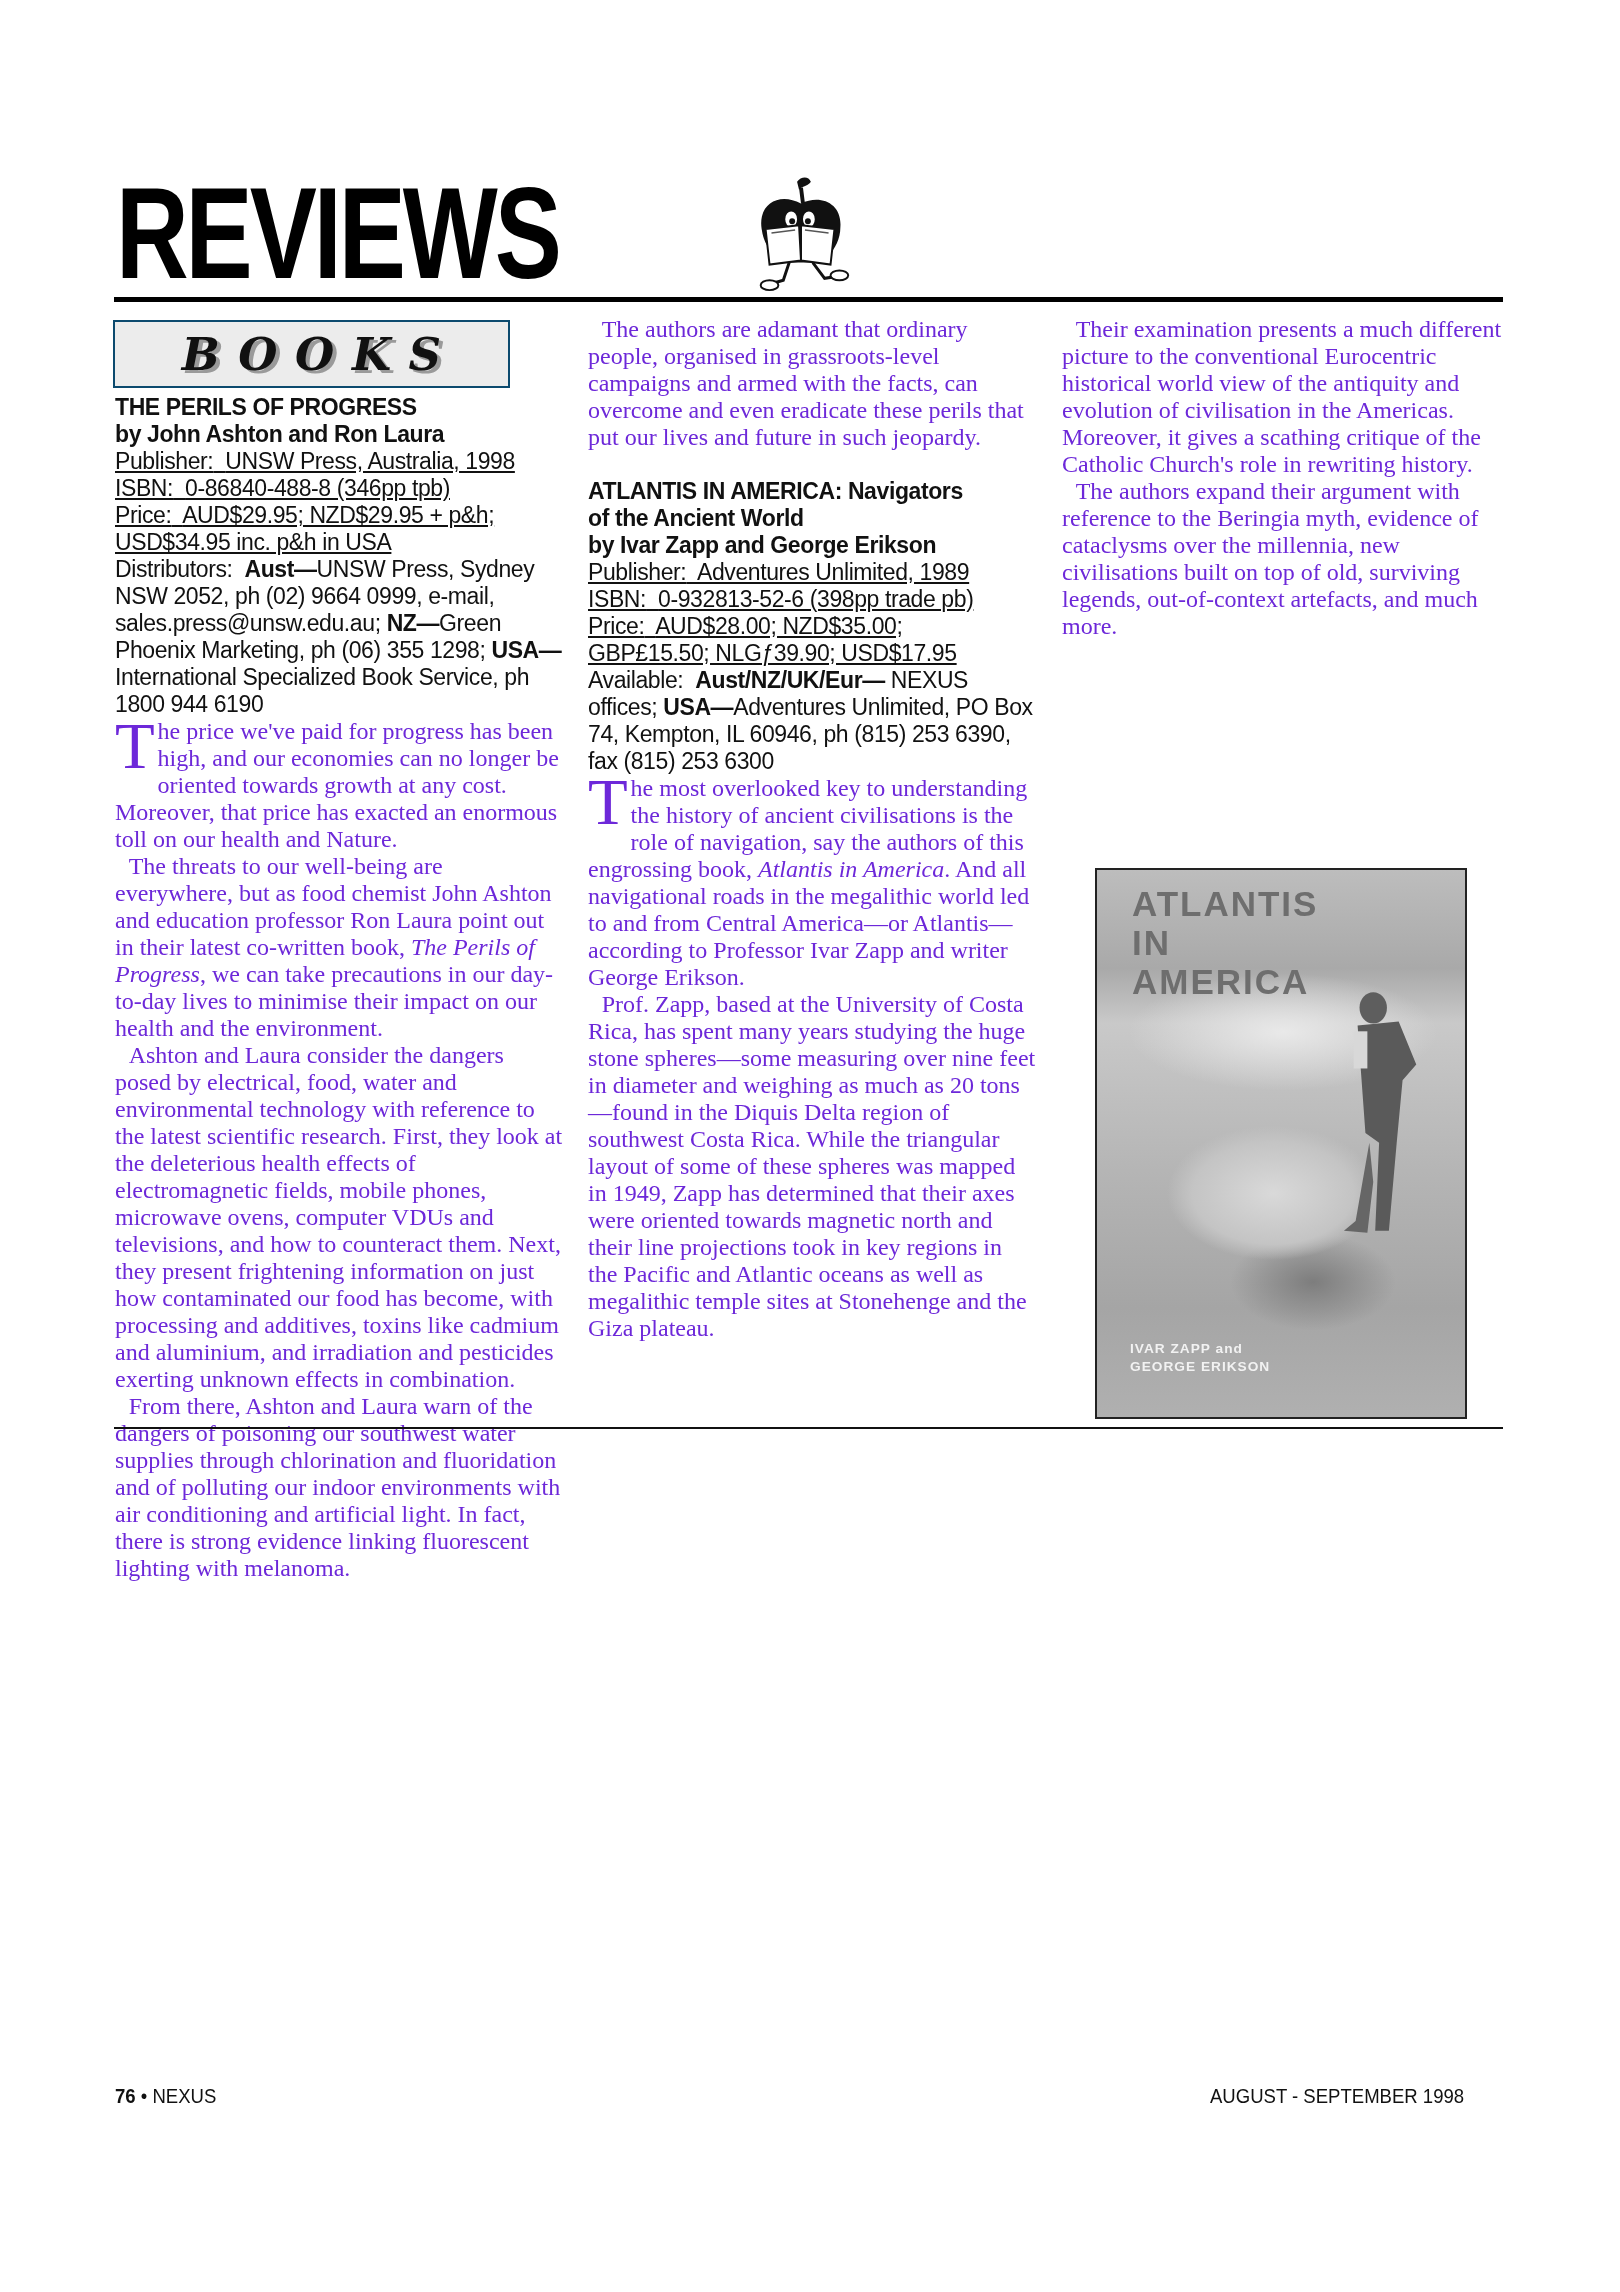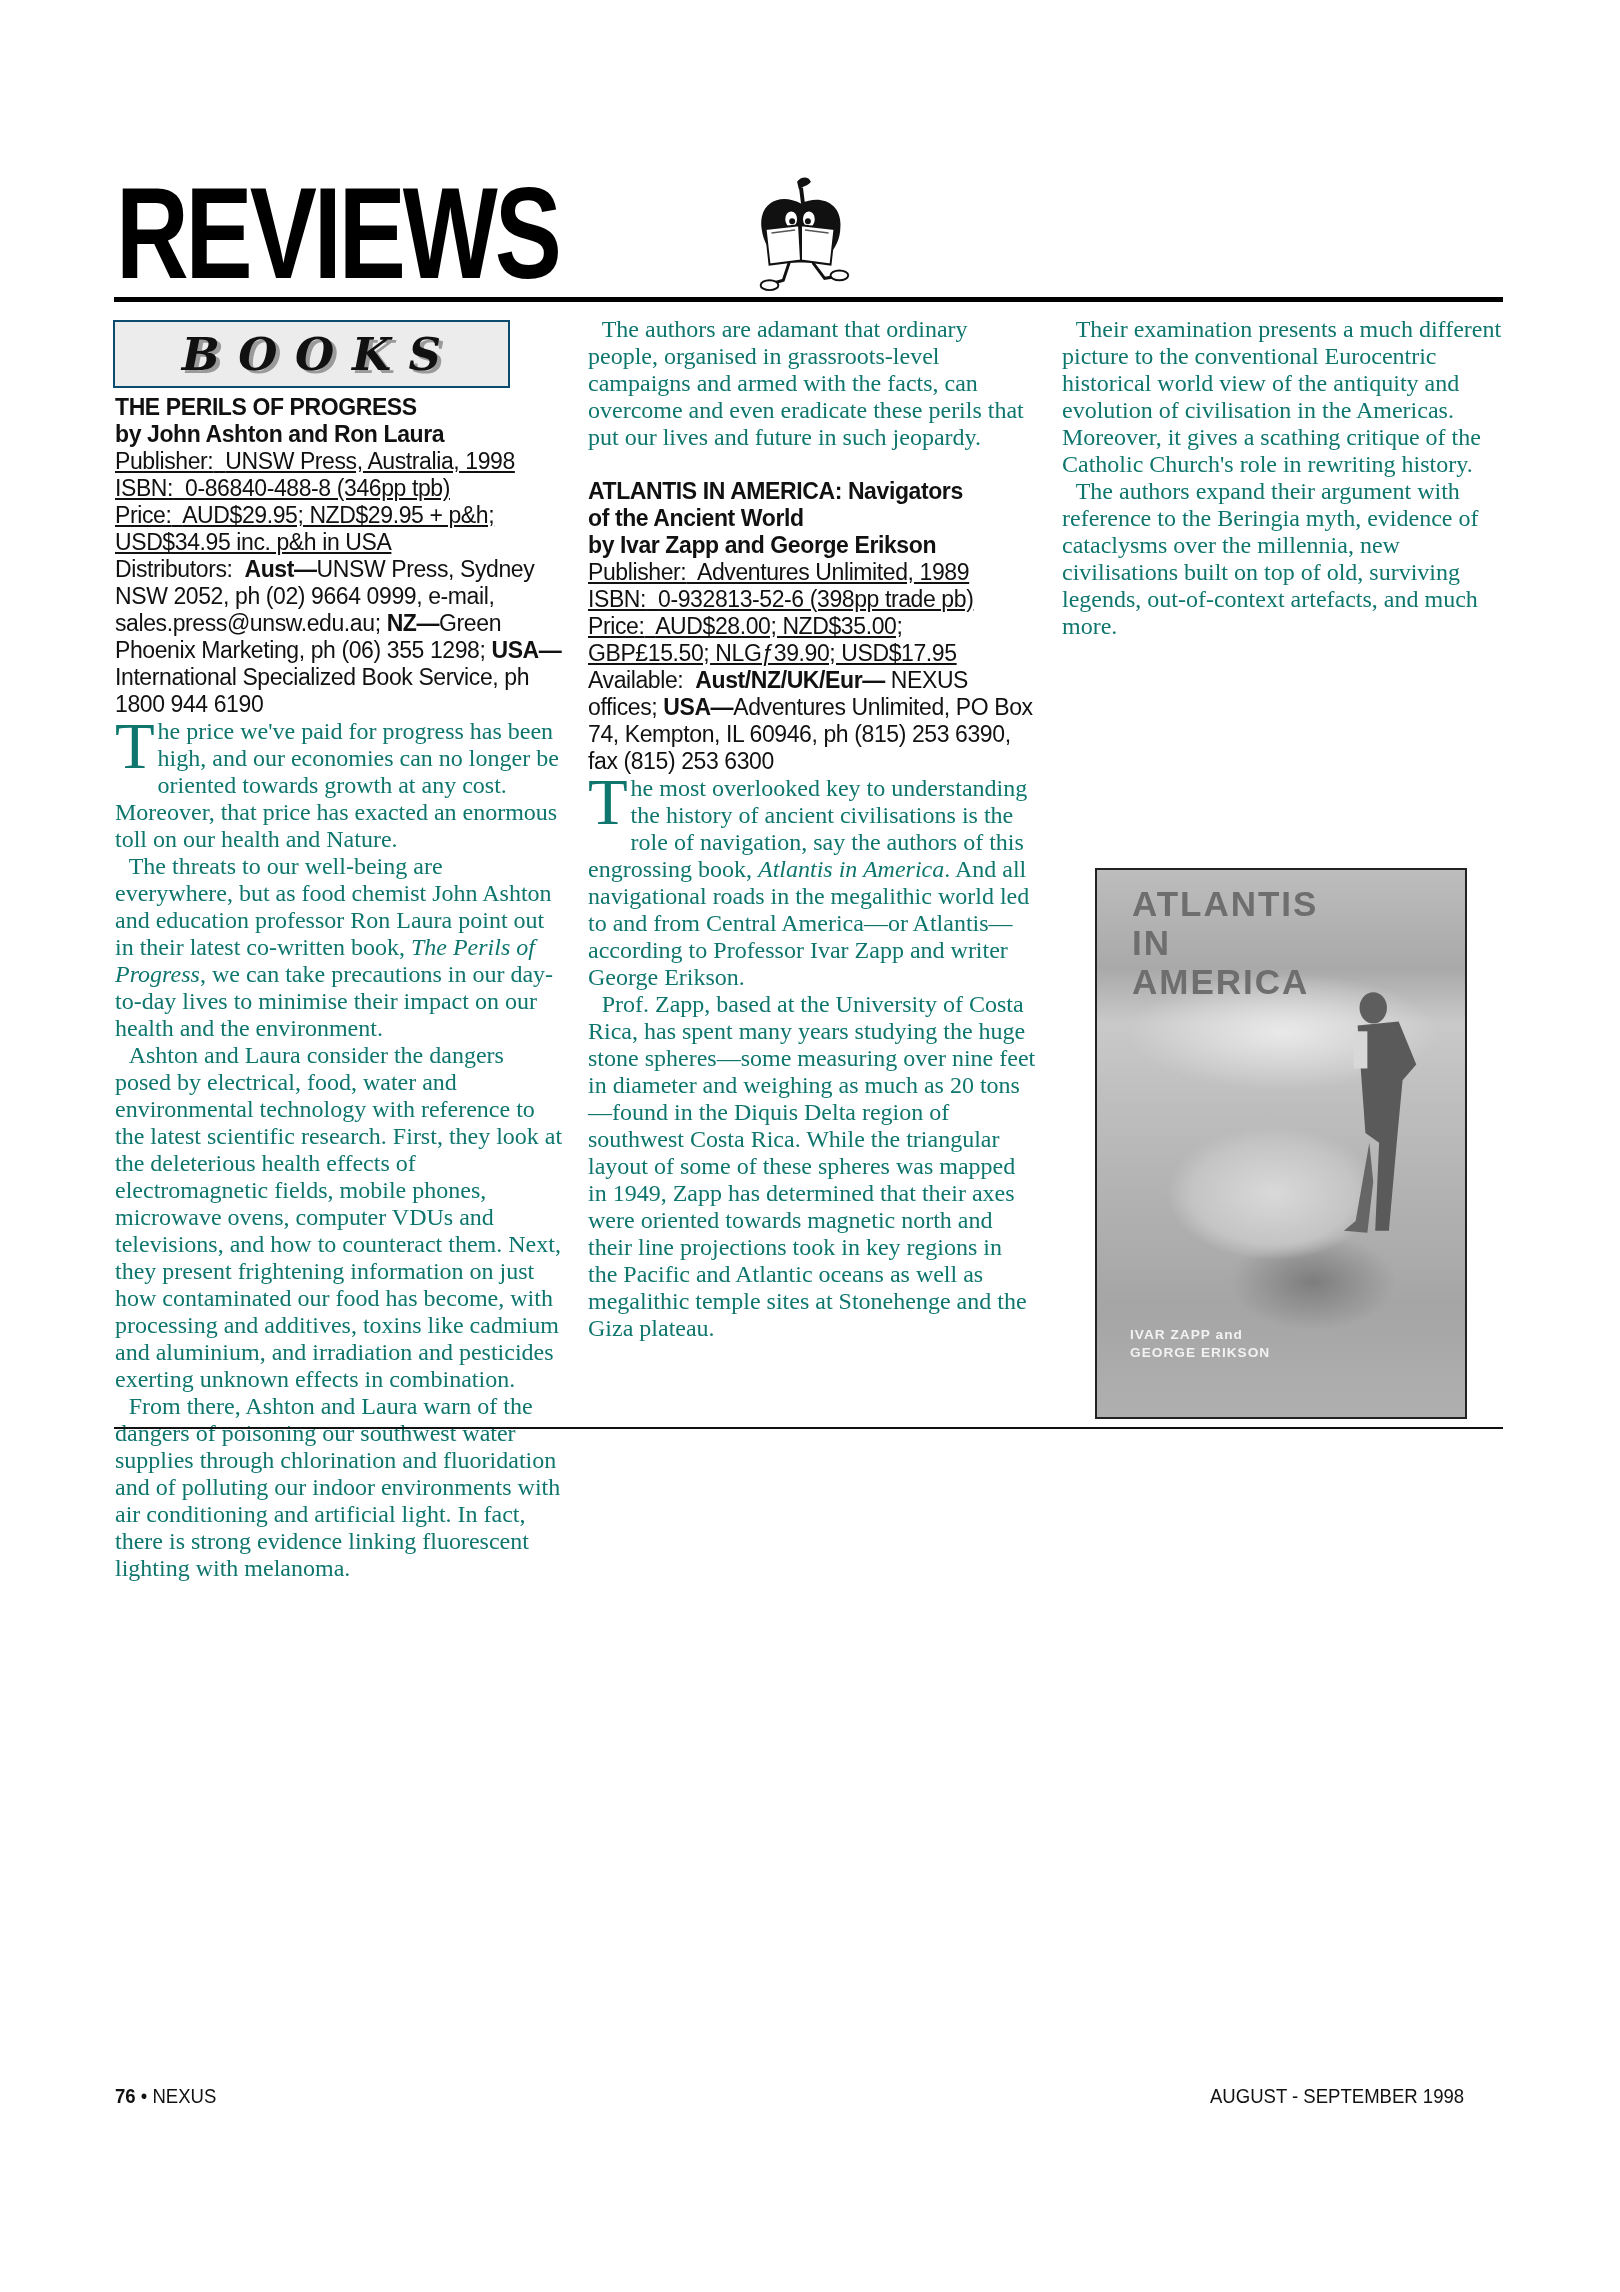--- a/index.html
+++ b/index.html
@@ -21,21 +21,21 @@
   .books-label {
     font-family: "DejaVu Serif", serif; font-weight: bold; font-style: italic;
     font-size: 45px; letter-spacing: 17.6px; color: #111;
     text-shadow: 3.9px 2.9px 0 #9a9a9a; padding-left: 17.6px;
   }
   .col { position: absolute; top: 316px; width: 449px; }
   .col1 { left: 115px; top: 394px; }
   .col2 { left: 588px; }
   .col3 { left: 1062px; }
   .serif {
-    font-family: "Liberation Serif", serif; font-size: 24px; line-height: 27px; color: #0f766e;
+    font-family: "Liberation Serif", serif; font-size: 24px; line-height: 27px; color: #6d28d9;
   }
   .sans {
     font-family: "Liberation Sans", sans-serif; font-size: 23px; line-height: 27px;
     letter-spacing: -0.4px; color: #111; transform-origin: left top;
   }
   .serif p { margin: 0; text-indent: 13.7px; }
   .serif p.no-indent { text-indent: 0; }
   .dropcap {
     float: left; font-family: "Liberation Serif", serif; font-size: 65px; line-height: 49px;
     margin: 3.9px 2.9px 0 0; height: 53px;
@@ -54,21 +54,21 @@
       radial-gradient(ellipse 206px 78px at 186px 162px, #e9e9e9 0%, rgba(0,0,0,0) 75%),
       linear-gradient(180deg, #bdbdbd 0%, #a9a9a9 18%, #c9c9c9 28%, #b5b5b5 55%, #a5a5a5 80%, #b0b0b0 100%);
   }
   .cover-title {
     position: absolute; left: 35px; top: 13.7px;
     font-family: "Liberation Sans", sans-serif; font-weight: bold; color: #6e6e6e;
     font-size: 35px; line-height: 39px; letter-spacing: 2px;
   }
   .cover-figure { position: absolute; left: 243px; top: 116px; width: 88px; height: 294px; }
   .cover-authors {
-    position: absolute; left: 33px; top: 456px;
+    position: absolute; left: 33px; top: 470px;
     font-family: "Liberation Sans", sans-serif; font-weight: bold; color: #f2f2f2;
     font-size: 13.7px; line-height: 17.6px; letter-spacing: 1px;
   }
   .bottom-rule { position: absolute; left: 114px; top: 1427px; width: 1389px; height: 2px; background: #111; }
   .footer {
     position: absolute; top: 2084px; font-family: "Liberation Sans", sans-serif;
     font-size: 20.6px; color: #111; transform: scaleX(0.9); transform-origin: left top;
   }
   .footer-left { left: 115px; }
   .footer-right { left: 1210px; }

